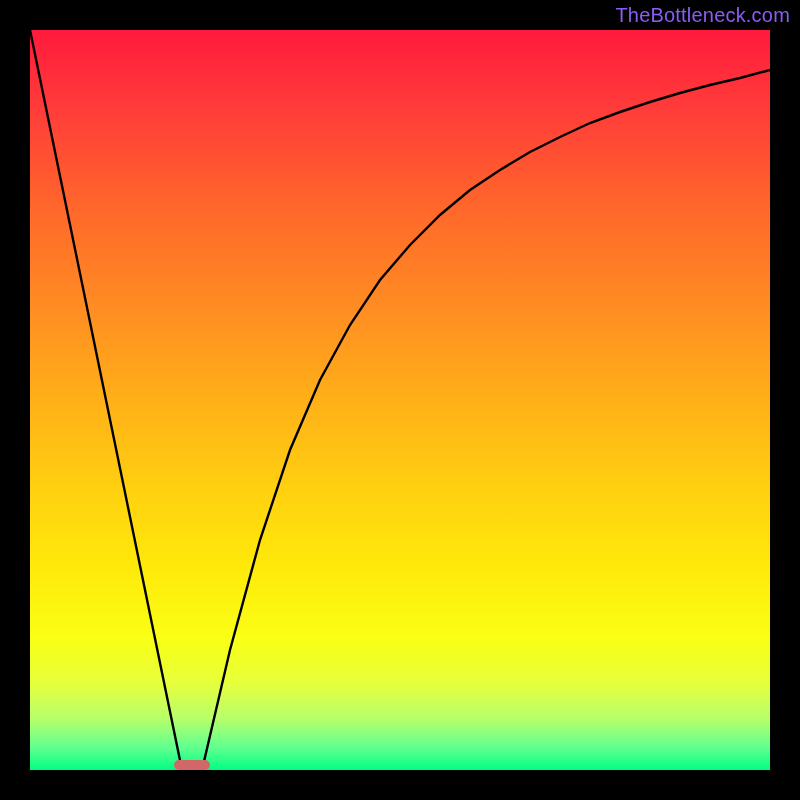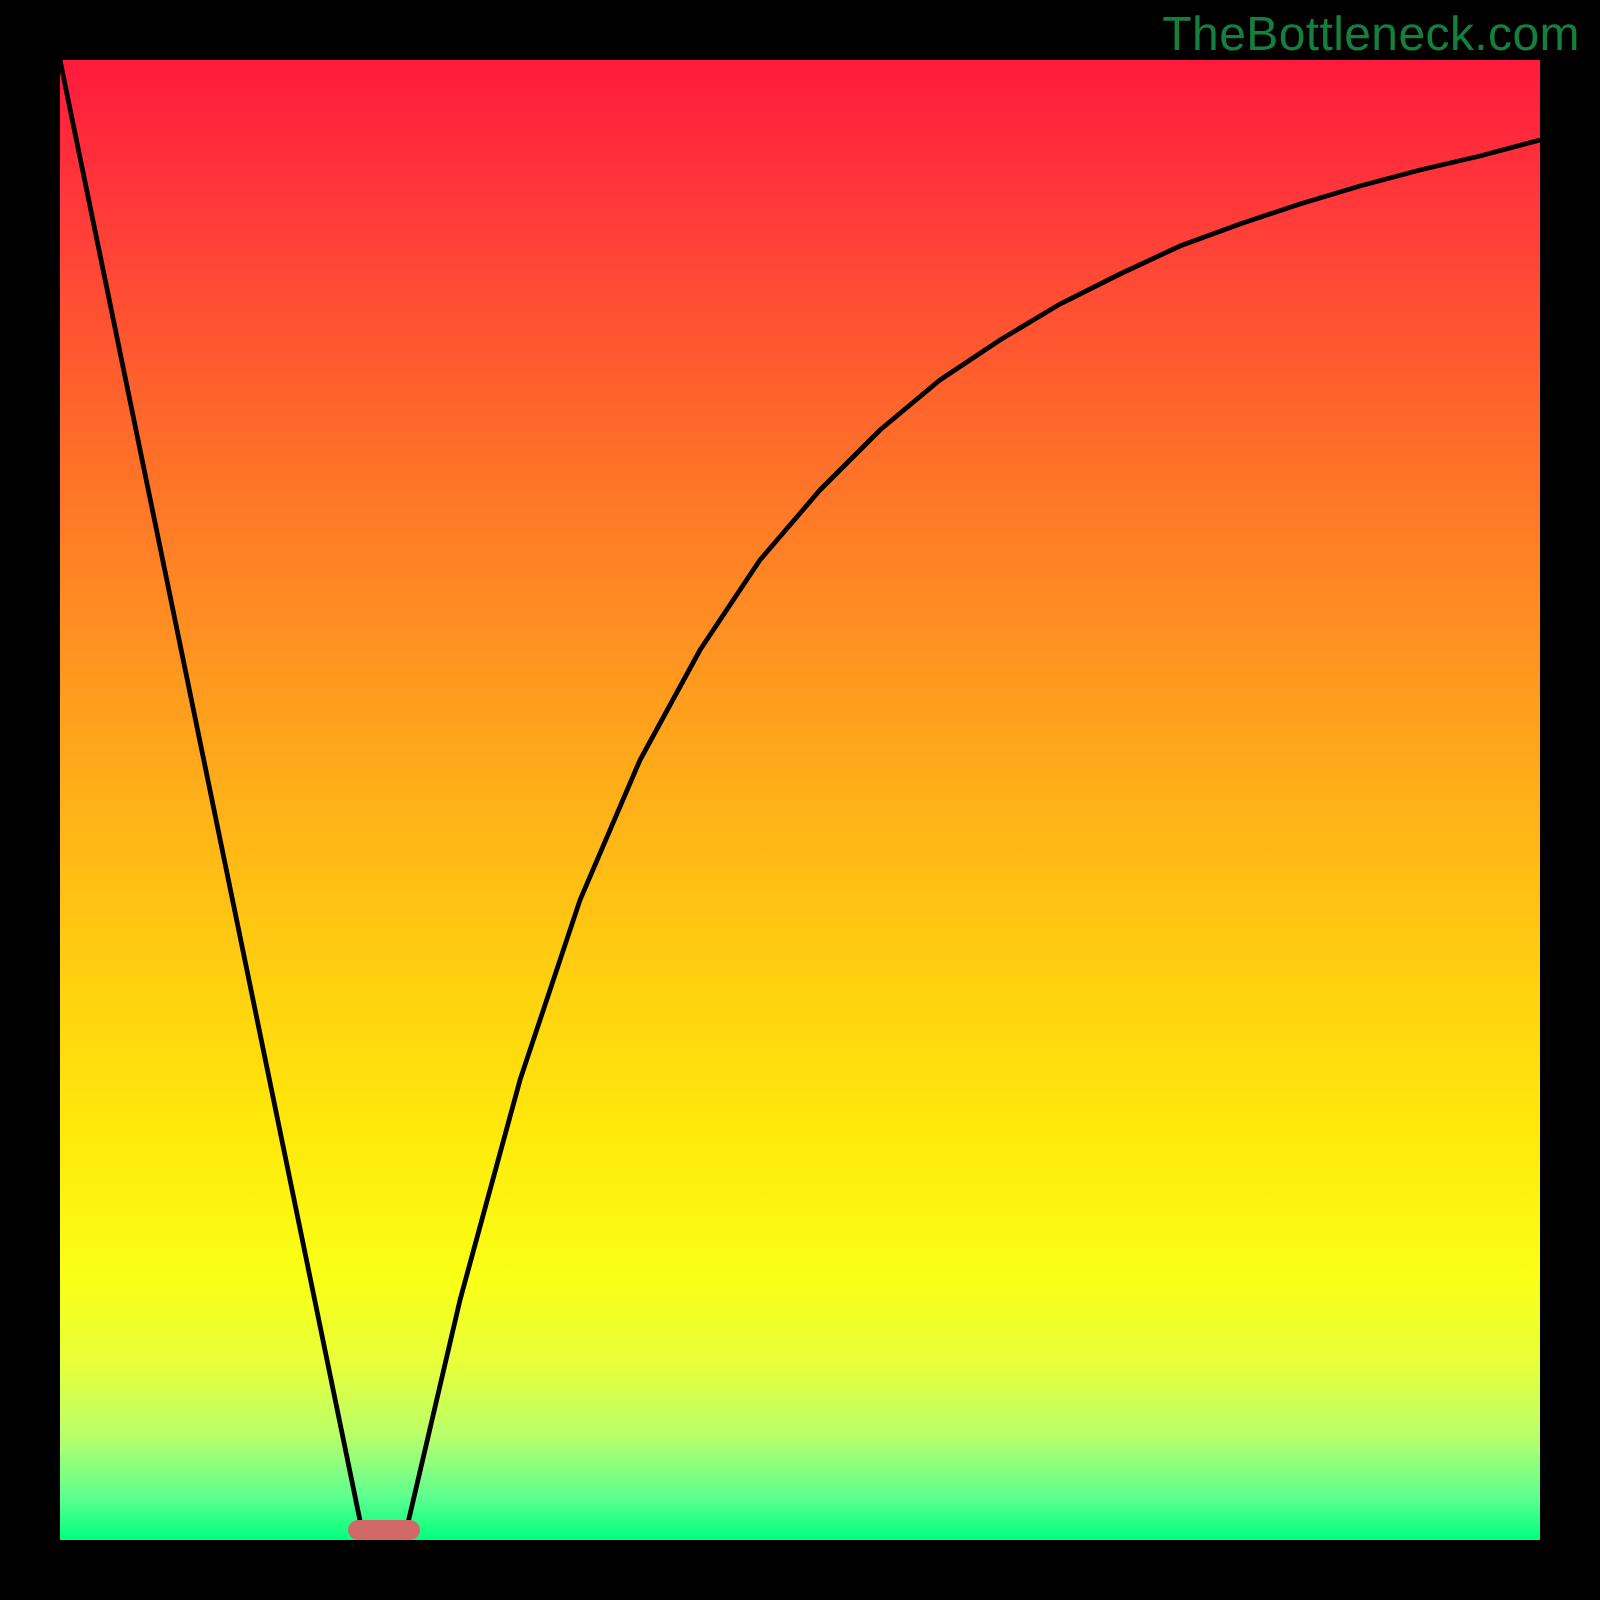--- a/index.html
+++ b/index.html
@@ -39,22 +39,22 @@
       #e8ff3a 88%,
       #b8ff6a 93%,
       #60ff90 97%,
       #00ff80 100%
     );
   }
   .watermark {
     position: absolute;
     top: 4px;
     right: 10px;
-    color: #15803d;
-    font-size: 24px;
+    color: #8b5cf6;
+    font-size: 20px;
     font-weight: 500;
     letter-spacing: 0.2px;
     user-select: none;
   }
   .curve {
     position: absolute;
     left: 0; top: 0;
   }
   .marker {
     position: absolute;

